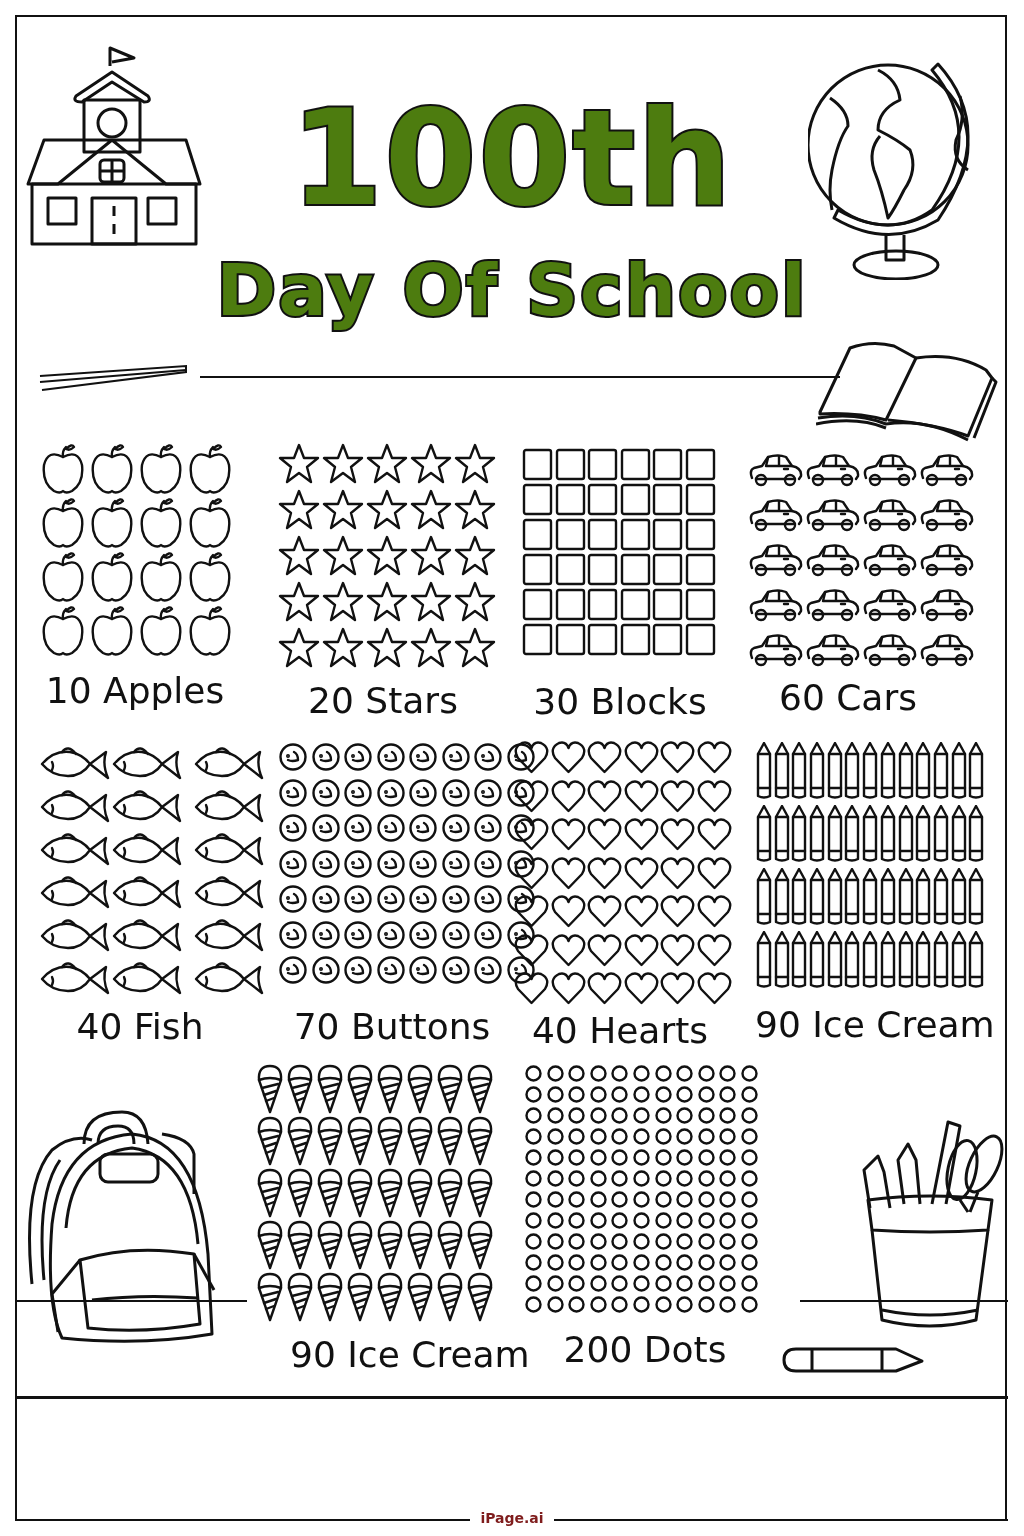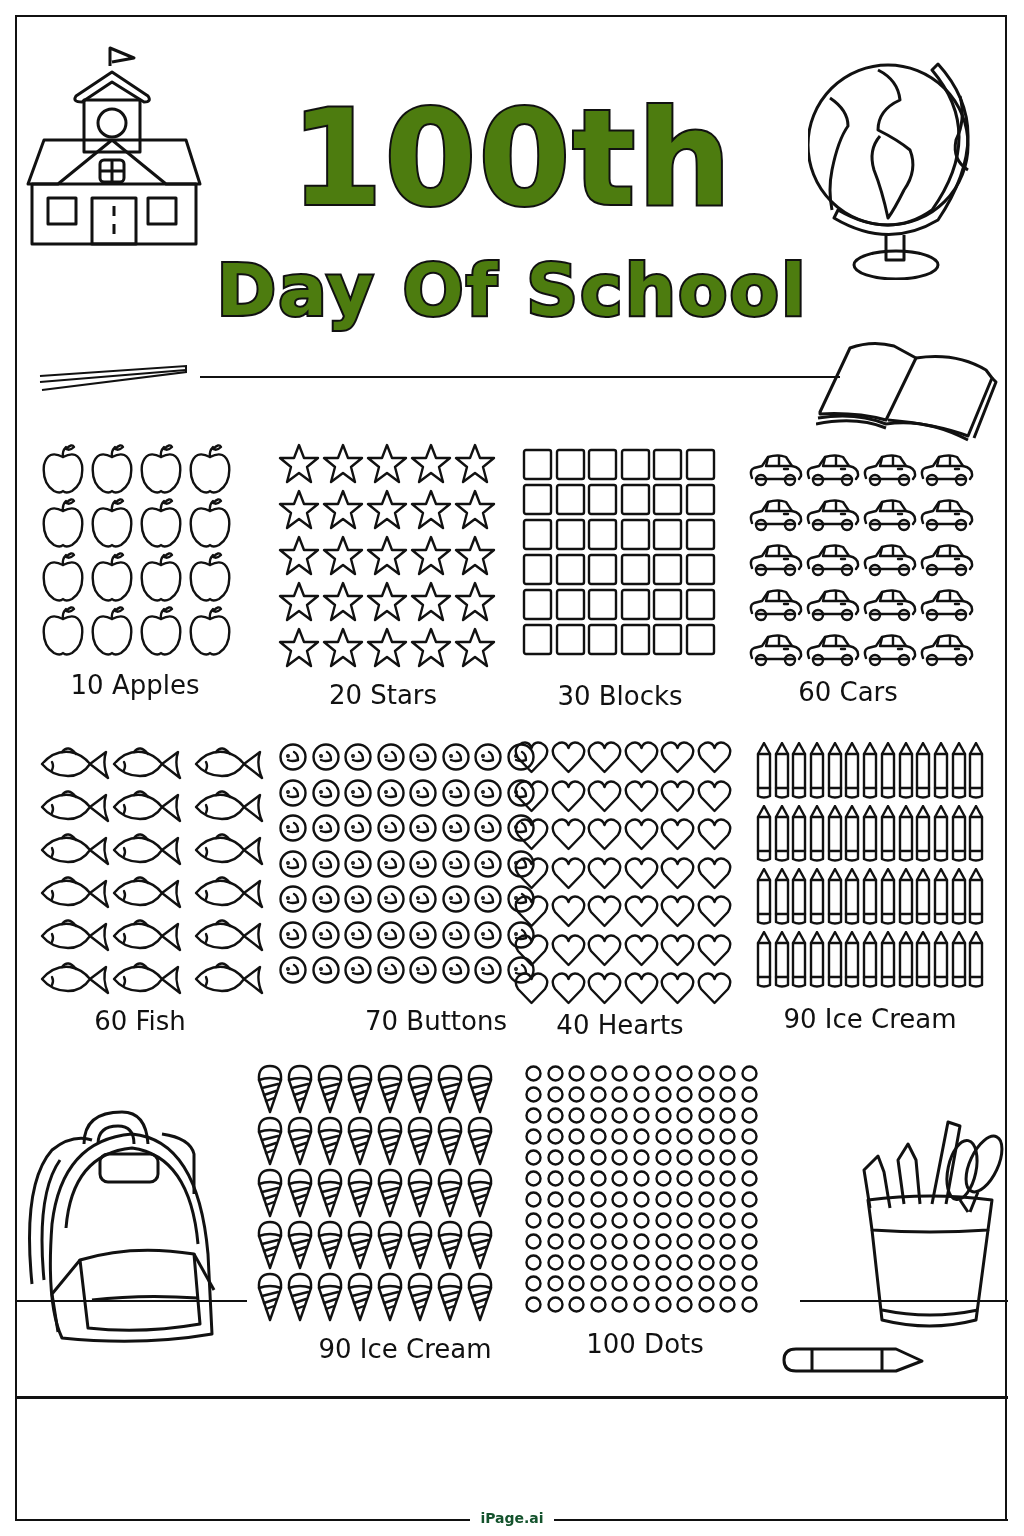--- a/index.html
+++ b/index.html
@@ -3,24 +3,24 @@
 <meta charset="utf-8">
 <style>
   html,body{margin:0;padding:0;background:#fff;}
   body{width:1024px;height:1536px;position:relative;overflow:hidden;font-family:"DejaVu Sans",sans-serif;color:#111;}
   .frame{position:absolute;left:15px;top:15px;width:992px;height:1505px;border:2px solid #111;border-bottom:none;box-sizing:border-box;}
   .abs{position:absolute;}
   .title-line{position:absolute;left:0;width:1024px;text-align:center;font-family:"DejaVu Sans",sans-serif;font-weight:bold;color:#4d7c0f;
     -webkit-text-stroke:4px #111;paint-order:stroke fill;letter-spacing:2px;}
   .t1{top:88px;font-size:132px;line-height:140px;}
   .t2{top:240px;font-size:72px;line-height:100px;}
-  .label{position:absolute;font-family:"DejaVu Sans",sans-serif;font-size:26px;color:#111;text-align:center;white-space:nowrap;}
+  .label{position:absolute;font-family:"DejaVu Sans",sans-serif;font-size:36px;color:#111;text-align:center;white-space:nowrap;}
   .grid{position:absolute;display:grid;}
   .grid svg{display:block;}
-  .footer-brand{position:absolute;top:1510px;left:0;width:1024px;text-align:center;font-family:"DejaVu Sans",sans-serif;font-weight:bold;font-size:14px;color:#14532d;}
+  .footer-brand{position:absolute;top:1510px;left:0;width:1024px;text-align:center;font-family:"DejaVu Sans",sans-serif;font-weight:bold;font-size:14px;color:#7f1d1d;}
   .footer-brand span{background:#fff;padding:0 10px;}
   .footer-rule{position:absolute;top:1519px;left:15px;width:993px;height:2px;background:#111;}
   .hline{position:absolute;height:2px;background:#111;}
 </style>
 </head>
 <body>
 
 <div class="frame"></div>
 
 <div class="title-line t1">100th</div>
@@ -837,21 +837,21 @@
     </div>
     <div>
       <svg width="70" height="40" viewBox="0 0 70 40" fill="none" stroke="#111" stroke-width="2.4" stroke-linejoin="round" stroke-linecap="round">
         <path d="M2 22 Q14 8 30 10 Q42 12 50 22 Q42 34 28 34 Q12 34 2 22Z"></path>
         <path d="M22 10 Q28 2 36 12"></path>
         <path d="M50 22 L66 10 Q62 22 68 36 Z"></path>
         <path d="M12 20 Q14 24 12 28"></path>
       </svg>
     </div>
   </div>
-<div class="label" style="left:25px;top:1006px;width:230px;">60 Fish</div>
+<div class="label" style="left:25px;top:1006px;width:230px;">40 Fish</div>
 
 <div class="grid" style="left:278px;top:742px;grid-template-columns:repeat(8,32.5px);grid-auto-rows:35.5px;" id="g-buttons">
     <div>
       <svg width="30" height="30" viewBox="0 0 30 30" fill="none" stroke="#111" stroke-width="2.4" stroke-linejoin="round" stroke-linecap="round">
         <circle cx="15" cy="15" r="12.5"></circle>
         <path d="M10 18 Q14 20 20 18 Q20 12 16 10"></path>
         <circle cx="10" cy="14" r="0.8"></circle>
       </svg>
     </div>
     <div>
@@ -1233,21 +1233,21 @@
       </svg>
     </div>
     <div>
       <svg width="30" height="30" viewBox="0 0 30 30" fill="none" stroke="#111" stroke-width="2.4" stroke-linejoin="round" stroke-linecap="round">
         <circle cx="15" cy="15" r="12.5"></circle>
         <path d="M10 18 Q14 20 20 18 Q20 12 16 10"></path>
         <circle cx="10" cy="14" r="0.8"></circle>
       </svg>
     </div>
   </div>
-<div class="label" style="left:277px;top:1006px;width:230px;text-align:right;">70 Buttons</div>
+<div class="label" style="left:277px;top:1006px;width:230px;">70 Buttons</div>
 
 <div class="grid" style="left:514px;top:740px;grid-template-columns:repeat(6,36.5px);grid-auto-rows:38.5px;" id="g-hearts">
     <div>
       <svg width="35" height="34" viewBox="0 0 35 34" fill="none" stroke="#111" stroke-width="2.4" stroke-linejoin="round" stroke-linecap="round">
         <path d="M17.5 32 L4 18 Q-2 8 8 3 Q15 1 17.5 8 Q20 1 27 3 Q37 8 31 18 Z"></path>
       </svg>
     </div>
     <div>
       <svg width="35" height="34" viewBox="0 0 35 34" fill="none" stroke="#111" stroke-width="2.4" stroke-linejoin="round" stroke-linecap="round">
         <path d="M17.5 32 L4 18 Q-2 8 8 3 Q15 1 17.5 8 Q20 1 27 3 Q37 8 31 18 Z"></path>
@@ -2711,21 +2711,21 @@
       <svg width="19" height="19" viewBox="0 0 19 19" fill="none" stroke="#111" stroke-width="2.4" stroke-linejoin="round" stroke-linecap="round">
         <circle cx="9.5" cy="9.5" r="7"></circle>
       </svg>
     </div>
     <div>
       <svg width="19" height="19" viewBox="0 0 19 19" fill="none" stroke="#111" stroke-width="2.4" stroke-linejoin="round" stroke-linecap="round">
         <circle cx="9.5" cy="9.5" r="7"></circle>
       </svg>
     </div>
   </div>
-<div class="label" style="left:530px;top:1329px;width:230px;">100 Dots</div>
+<div class="label" style="left:530px;top:1329px;width:230px;">200 Dots</div>
 
 <div class="hline" style="left:17px;top:1300px;width:230px;"></div>
 <svg class="abs" style="left:22px;top:1104px" width="200" height="240" viewBox="0 0 200 240" fill="none" stroke="#111" stroke-width="3" stroke-linejoin="round">
   <path d="M62 40 Q62 8 100 8 Q124 8 126 40"></path>
     <path d="M76 40 Q76 22 96 22 Q112 22 112 40"></path>
   <path d="M10 180 Q0 80 30 46 Q50 30 70 36"></path>
     <path d="M22 176 Q14 90 38 56"></path>
   <path d="M140 30 Q168 34 172 50 L172 90"></path>
   <path d="M30 120 Q40 36 110 30 Q176 36 186 150 L190 230 Q120 242 40 234 Q24 200 30 120Z"></path>
   <path d="M44 124 Q50 50 110 44 Q168 52 176 140"></path>

